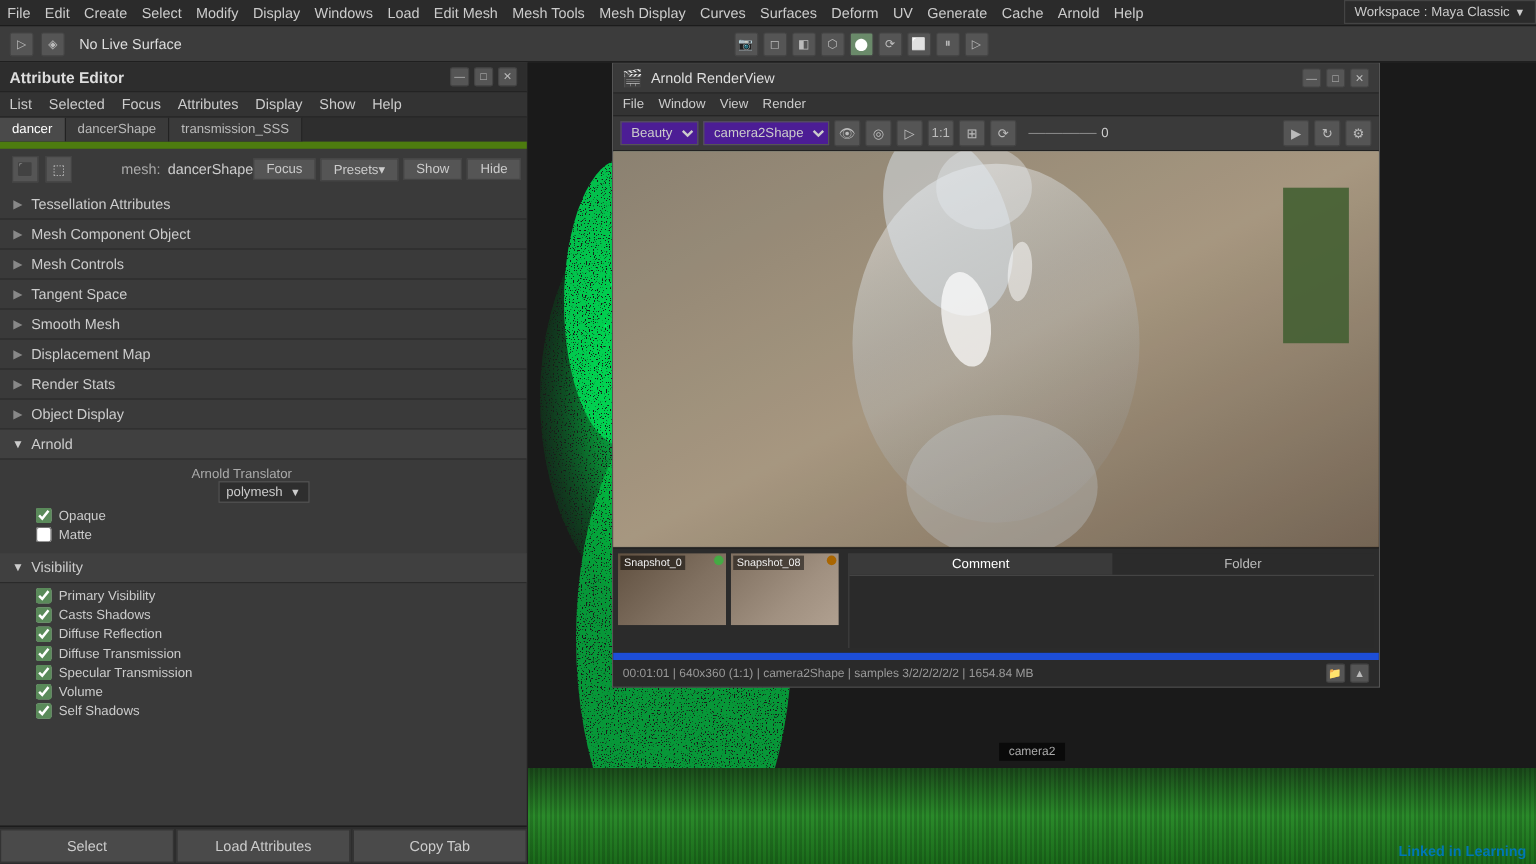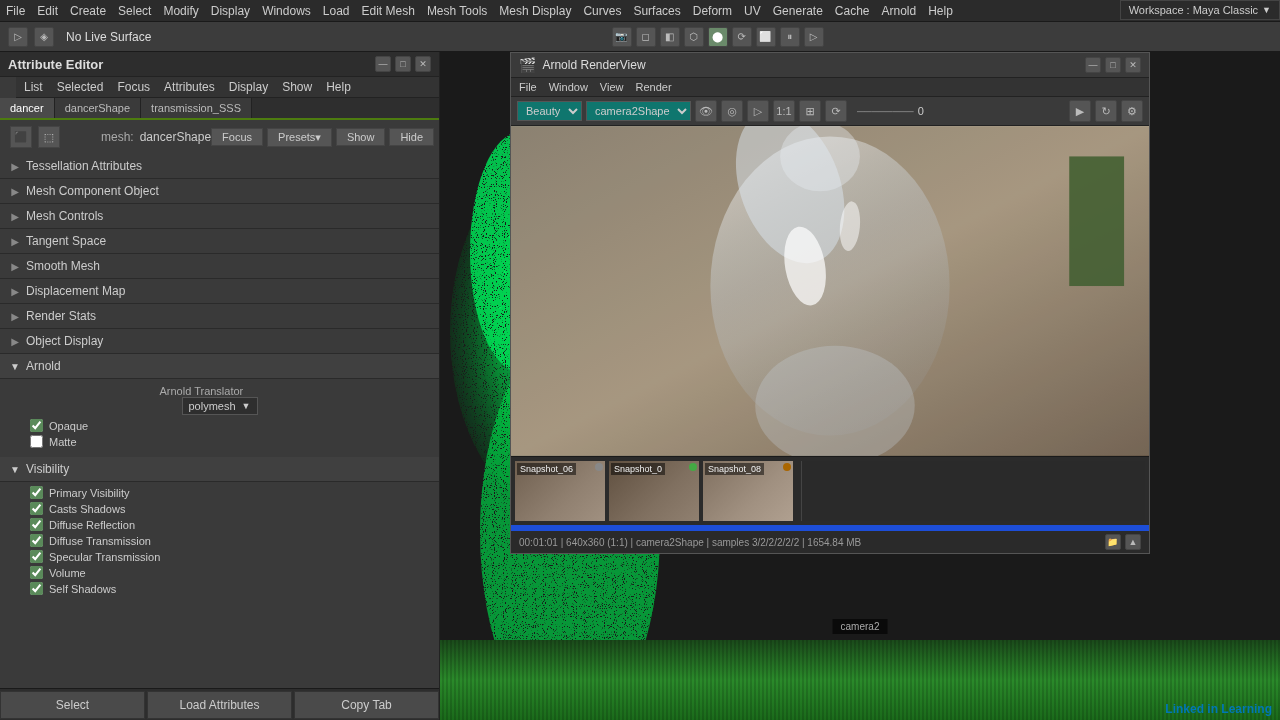--- a/index.html
+++ b/index.html
@@ -96,29 +96,28 @@
     }
 
     .attr-menu-bar {
       display: flex;
       align-items: flex-start;
       gap: 14px;
       padding: 3px 8px;
       background: #333;
       border-bottom: 1px solid #222;
       font-size: 12px;
-      margin-left: 16px;
     }
     .attr-menu-bar span { cursor: pointer; color: #ccc; }
 
     
     .attr-tabs {
       display: flex;
       background: #2e2e2e;
-      border-bottom: 2px solid #4d7c0f;
+      border-bottom: 6px solid #4d7c0f;
       overflow: hidden;
     }
     .attr-tab {
       padding: 4px 10px;
       font-size: 11px;
       background: #3a3a3a;
       border-right: 1px solid #222;
       cursor: pointer;
       color: #bbb;
       white-space: nowrap;
@@ -324,21 +323,21 @@
     .render-menu-bar span { cursor: pointer; color: #ccc; }
     .render-toolbar {
       display: flex;
       align-items: center;
       padding: 3px 6px;
       background: #3a3a3a;
       border-bottom: 1px solid #222;
       gap: 4px;
     }
     .render-select {
-      background: #0f766e;
+      background: #4c1d95;
       border: 1px solid #555;
       color: #ccc;
       padding: 2px 4px;
       font-size: 11px;
     }
     .render-icon-btn {
       width: 22px; height: 22px;
       background: #555;
       border: 1px solid #444;
       border-radius: 2px;
@@ -816,36 +815,35 @@
 
             <ellipse cx="295" cy="140" rx="20" ry="40" fill="rgba(255,255,255,0.7)" transform="rotate(-10,295,140)"></ellipse>
             <ellipse cx="340" cy="100" rx="10" ry="25" fill="rgba(255,255,255,0.5)" transform="rotate(5,340,100)"></ellipse>
 
             <ellipse cx="325" cy="280" rx="80" ry="60" fill="rgba(200,210,220,0.3)"></ellipse>
           </svg>
         </div>
 
         <div class="snapshot-row">
           <div class="snapshot-thumb">
-            <div class="snapshot-thumb-img" style="background:linear-gradient(135deg,#706050 0%,#908070 60%,#a09080 100%);"></div>
-            <span class="snapshot-label">Snapshot_06</span>
-            <span class="snapshot-dot"></span>
-          </div>
-          <div class="snapshot-thumb">
             <div class="snapshot-thumb-img" style="background:linear-gradient(135deg,#605040 0%,#807060 60%,#908070 100%);"></div>
             <span class="snapshot-label">Snapshot_0</span>
             <span class="snapshot-dot green"></span>
           </div>
           <div class="snapshot-thumb">
             <div class="snapshot-thumb-img" style="background:linear-gradient(135deg,#807060 0%,#a09080 60%,#b0a090 100%);"></div>
             <span class="snapshot-label">Snapshot_08</span>
             <span class="snapshot-dot orange"></span>
           </div>
 
           <div style="flex:1;background:#2b2b2b;border-left:1px solid #444;margin-left:4px;">
+            <div class="cf-tabs">
+              <div class="cf-tab active">Comment</div>
+              <div class="cf-tab">Folder</div>
+            </div>
             <div class="cf-content"></div>
           </div>
         </div>
 
         <div class="render-status">
           <span>00:01:01 | 640x360 (1:1) | camera2Shape | samples 3/2/2/2/2/2 | 1654.84 MB</span>
           <div style="display:flex;gap:4px;">
             <div class="render-icon-btn" style="width:16px;height:16px;font-size:9px;">📁</div>
             <div class="render-icon-btn" style="width:16px;height:16px;font-size:9px;">▲</div>
           </div>

